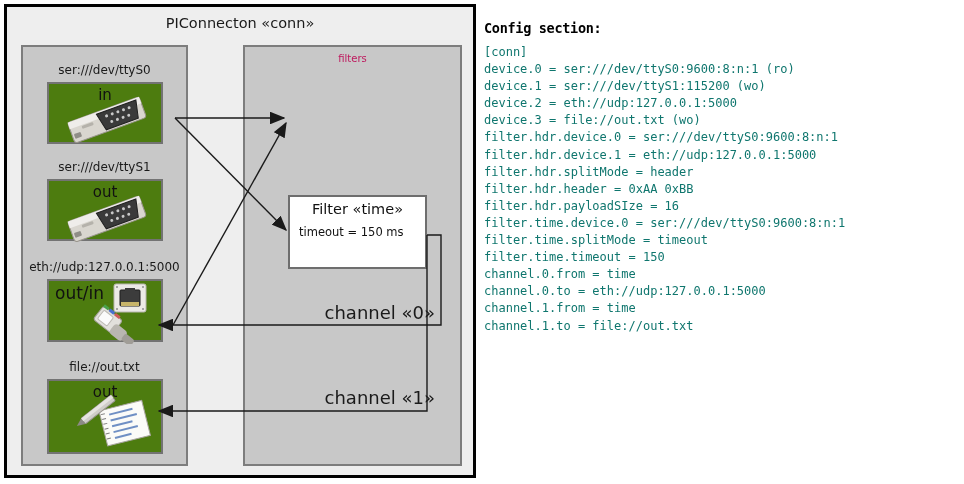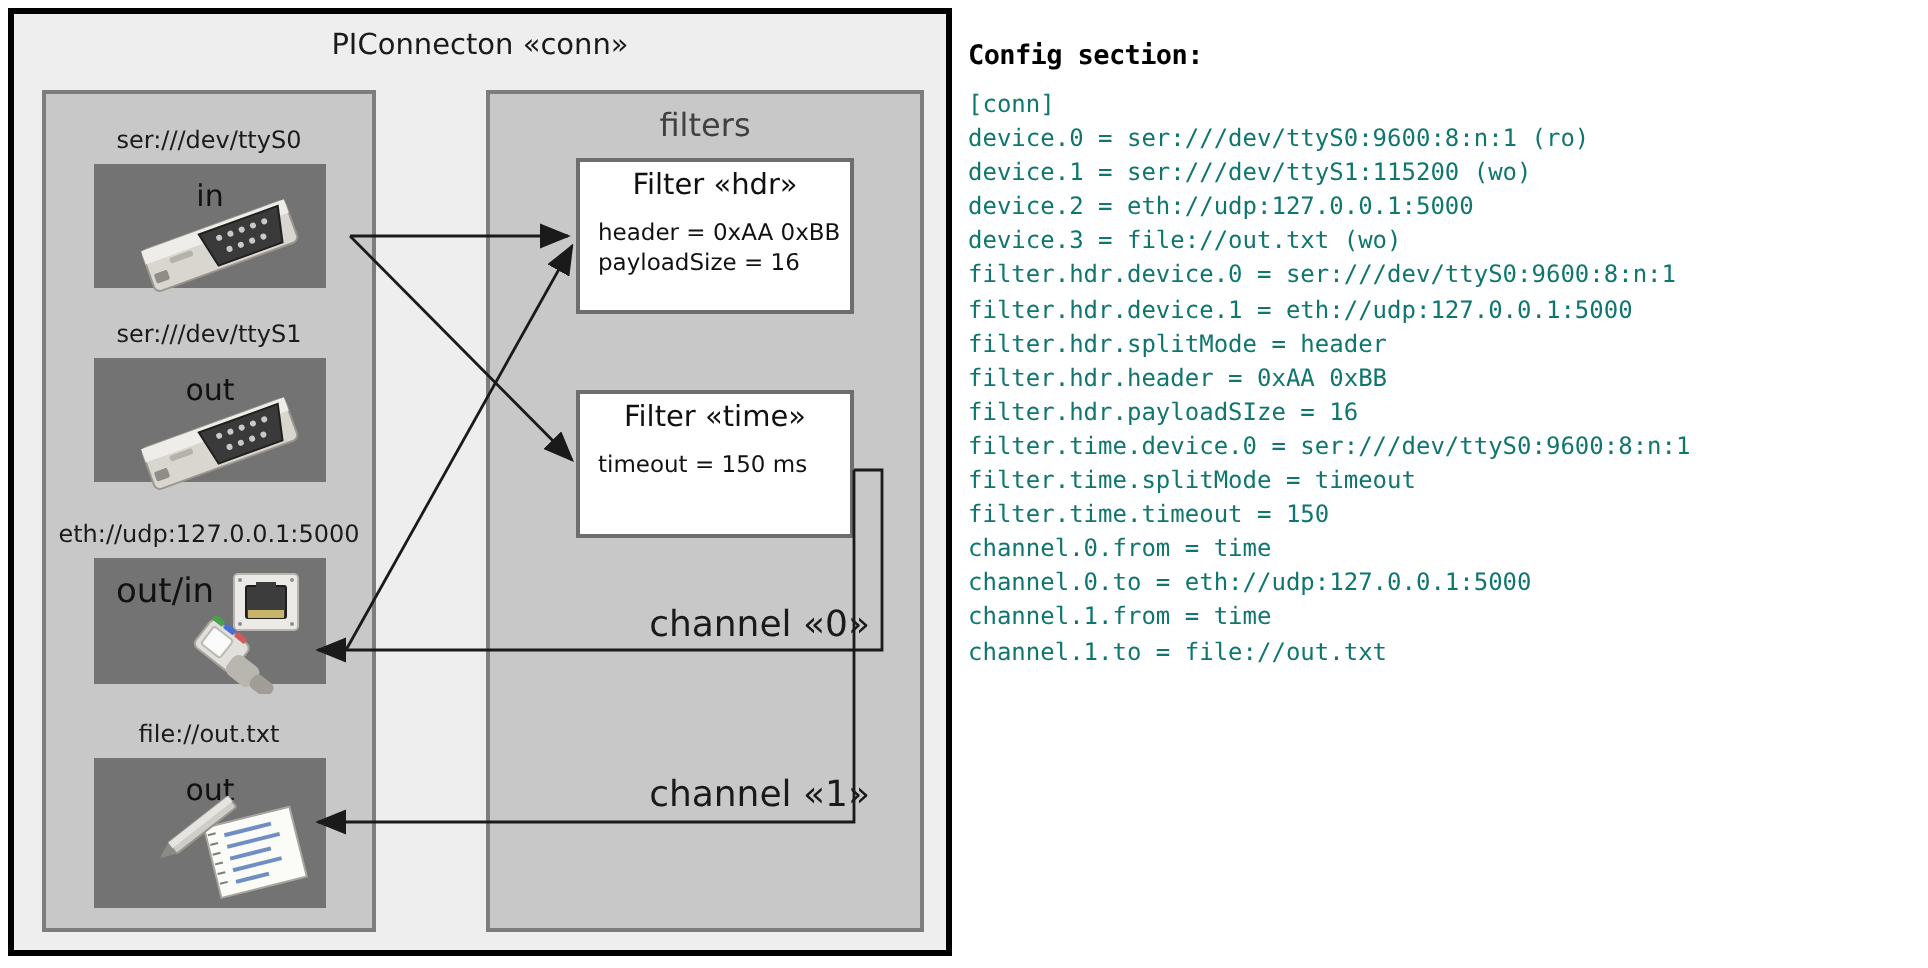--- a/index.html
+++ b/index.html
@@ -23,29 +23,29 @@
     text-align:center;font-size:14.5px;color:#1a1a1a;
   }
   .panel{
     position:absolute;background:#c8c8c8;border:2px solid #7d7d7d;
     box-sizing:border-box;
   }
   #panel-devices{left:14px;top:38px;width:167px;height:421px;}
   #panel-filters{left:236px;top:38px;width:219px;height:421px;}
   .panel-title{
     position:absolute;left:0;top:6px;width:100%;
-    text-align:center;font-size:16px;color:#404040;
+    text-align:center;font-size:10px;color:#be185d;
   }
 
   .dev-label{
     position:absolute;width:100%;text-align:center;
     font-size:12px;color:#1a1a1a;left:0;
   }
   .dev-box{
-    position:absolute;background:#737373;border:5px solid #737373;
+    position:absolute;background:#4d7c0f;border:2px solid #737373;
     box-sizing:border-box;
   }
   .dev-name{
     position:absolute;top:2px;width:100%;text-align:center;
     font-size:15px;color:#111111;left:0;
   }
   .dev-name.left{text-align:left;left:6px;width:auto;font-size:17px;}
 
   
   .icon-wrap{position:absolute;left:0;top:0;width:100%;height:100%;}
@@ -208,27 +208,20 @@
               <path d="M 0 38 L 7 38 L 3.5 46 Z" fill="#8c8a85"></path>
             </g>
           </svg>
         </div>
       </div>
     </div>
 
     <div class="panel" id="panel-filters">
       <div class="panel-title">filters</div>
 
-      <div class="filter-box" style="left:43px;top:32px;width:139px;height:78px;">
-        <div class="filter-title">Filter «hdr»</div>
-        <div class="filter-props">
-          <div>header = 0xAA 0xBB</div>
-          <div>payloadSize = 16</div>
-        </div>
-      </div>
 
       <div class="filter-box" style="left:43px;top:148px;width:139px;height:74px;">
         <div class="filter-title">Filter «time»</div>
         <div class="filter-props">
           <div>timeout = 150 ms</div>
         </div>
       </div>
 
       <div class="chan-label" style="left:0;top:255px;width:190px;">channel «0»</div>
       <div class="chan-label" style="left:0;top:340px;width:190px;">channel «1»</div>

